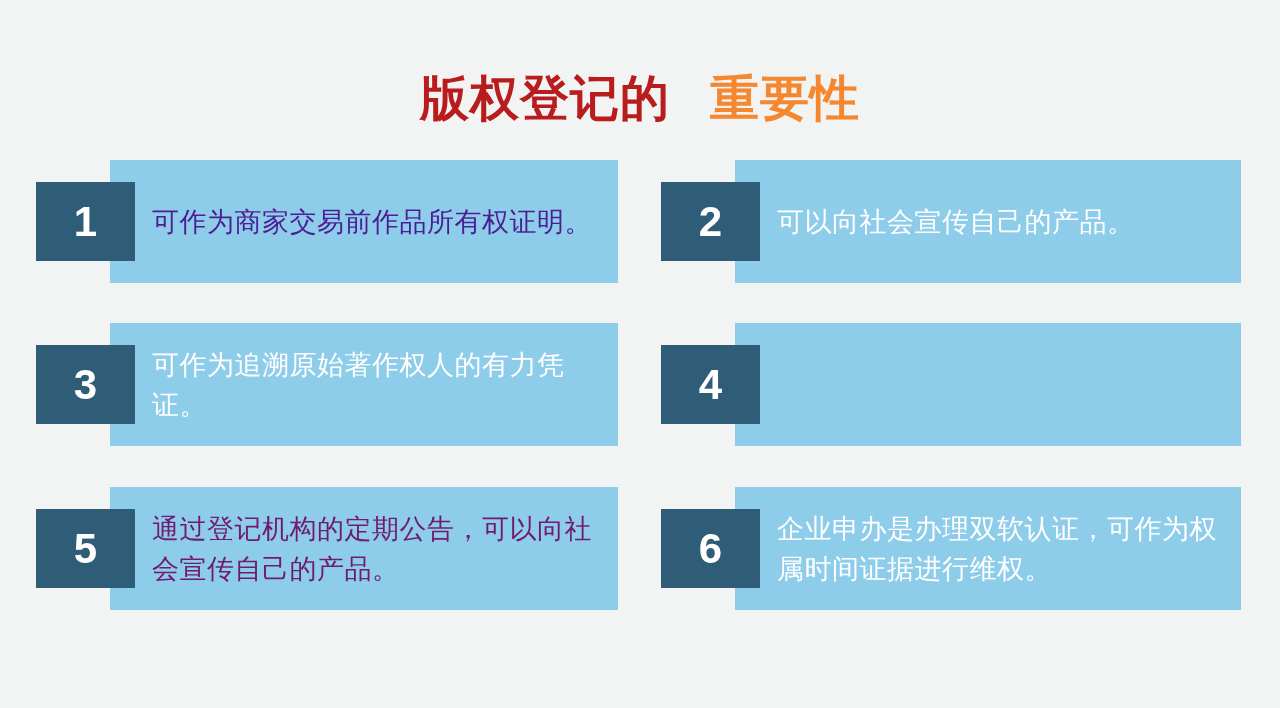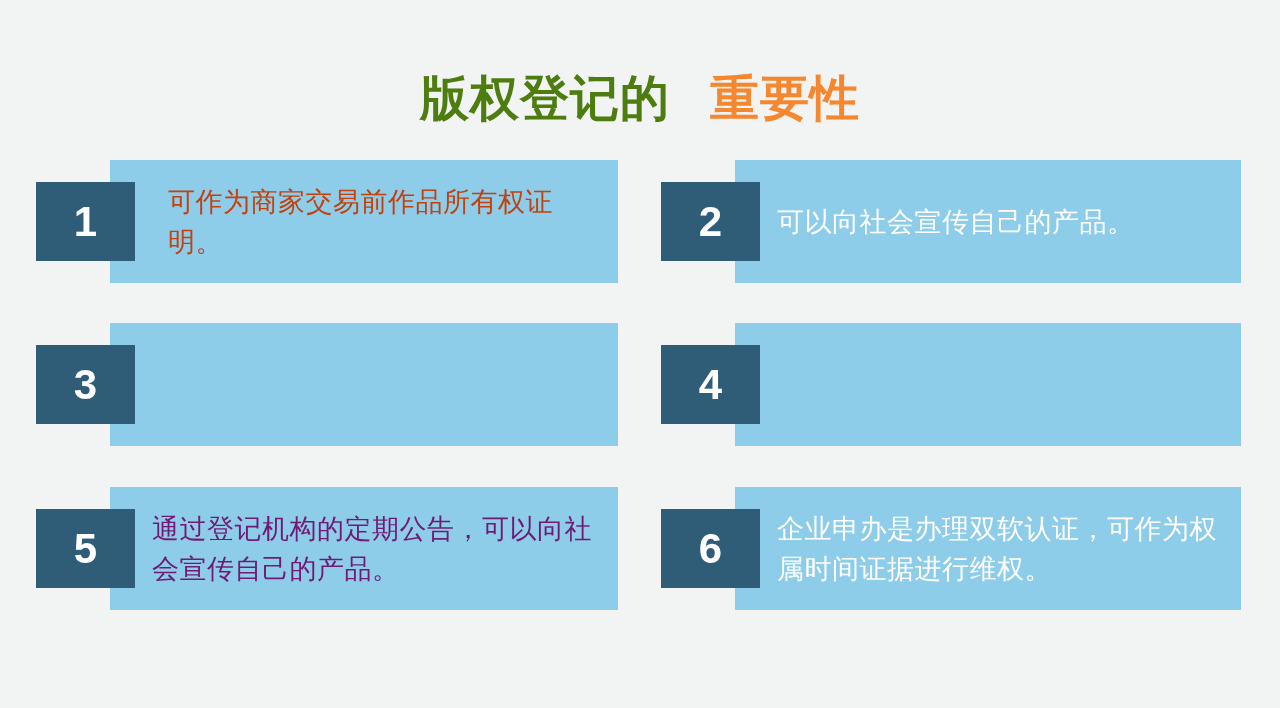--- a/index.html
+++ b/index.html
@@ -104,39 +104,40 @@
     font-weight: normal;
     letter-spacing: 0.5px;
     z-index: 3;
   }
 </style>
 </head>
 <body>
 
 <div class="slide" style="background: rgb(242, 243, 243);">
 
-  <div class="title"><span class="title-main" style="color: #4d7c0f;">版权登记的</span><span class="title-accent" style="color: rgb(245, 135, 47);">重要性</span></div>
+  <div class="title"><span class="title-main" style="color: #b91c1c;">版权登记的</span><span class="title-accent" style="color: rgb(245, 135, 47);">重要性</span></div>
 
   <div class="items">
 
     <div class="item col-left row-1">
       <div class="panel" style="background: rgb(142, 205, 234);"></div>
       <div class="badge" style="background: rgb(47, 93, 120); color: rgb(255, 255, 255);">1</div>
-      <div class="text" style="color: #c2410c; margin-left: 16px;">可作为商家交易前作品所有权证明。</div>
+      <div class="text" style="color: #4c1d95;">可作为商家交易前作品所有权证明。</div>
     </div>
 
     <div class="item col-right row-1">
       <div class="panel" style="background: rgb(142, 205, 234);"></div>
       <div class="badge" style="background: rgb(47, 93, 120); color: rgb(255, 255, 255);">2</div>
       <div class="text" style="color: rgb(255, 255, 255);">可以向社会宣传自己的产品。</div>
     </div>
 
     <div class="item col-left row-2">
       <div class="panel" style="background: rgb(142, 205, 234);"></div>
       <div class="badge" style="background: rgb(47, 93, 120); color: rgb(255, 255, 255);">3</div>
+      <div class="text" style="color: rgb(255, 255, 255);">可作为追溯原始著作权人的有力凭证。</div>
     </div>
 
     <div class="item col-right row-2">
       <div class="panel" style="background: rgb(142, 205, 234);"></div>
       <div class="badge" style="background: rgb(47, 93, 120); color: rgb(255, 255, 255);">4</div>
     </div>
 
     <div class="item col-left row-3">
       <div class="panel" style="background: rgb(142, 205, 234);"></div>
       <div class="badge" style="background: rgb(47, 93, 120); color: rgb(255, 255, 255);">5</div>

